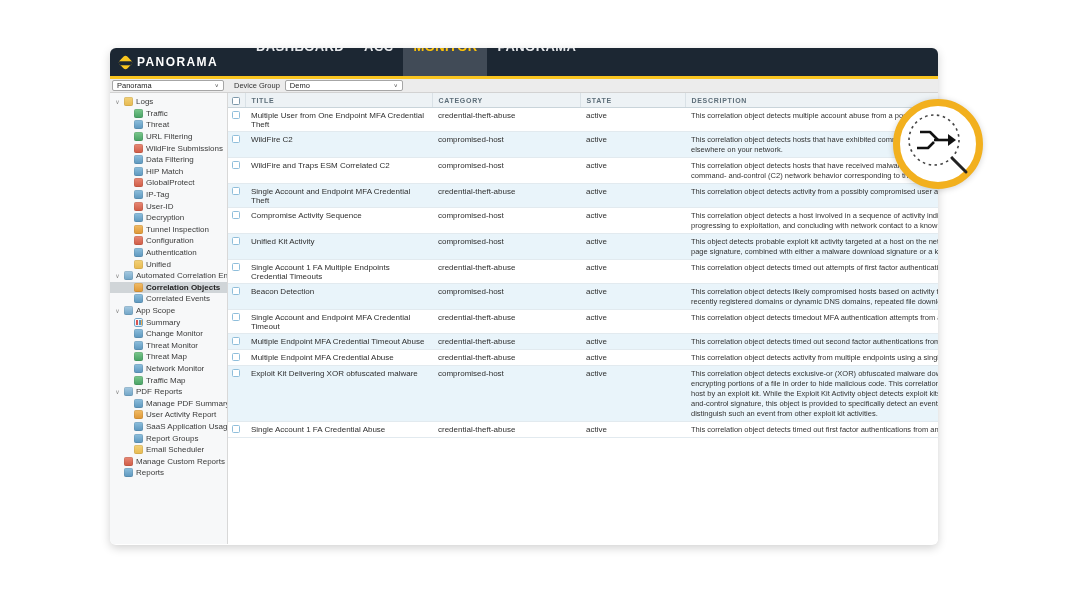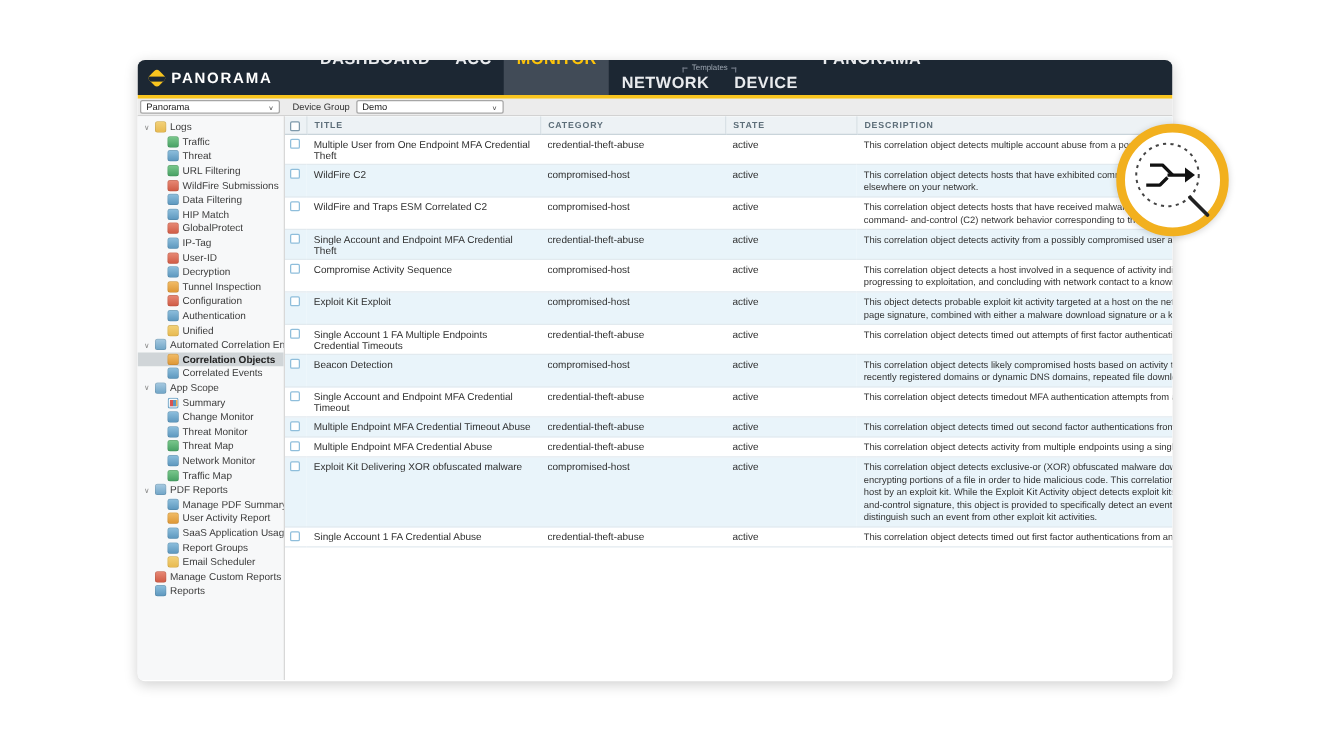--- a/index.html
+++ b/index.html
@@ -92,31 +92,20 @@
       <div class="logo">
         <span class="logo-mark">
             <span class="logo-notch"></span>
           </span>
         <span class="logo-text">PANORAMA</span>
       </div>
       <div class="tabs">
         <span class="tab">DASHBOARD</span>
         <span class="tab">ACC</span>
         <span class="tab active">MONITOR</span>
-        <div class="tab-group">
-          <div class="grp-label">
-            <span class="corner l"></span>
-            <span>Templates</span>
-            <span class="corner r"></span>
-          </div>
-          <div class="group-tabs">
-            <span class="tab">NETWORK</span>
-            <span class="tab">DEVICE</span>
-          </div>
-        </div>
         <span class="tab">PANORAMA</span>
       </div>
     </div>
     <div class="accent-bar"></div>
 
     <div class="toolbar">
       <div class="select sel-context">
         <span>Panorama</span>
           <span class="chev">∨</span>
       </div>
@@ -338,21 +327,21 @@
               <td>Compromise Activity Sequence</td>
               <td>compromised-host</td>
               <td>active</td>
               <td class="desc">This correlation object detects a host involved in a sequence of activity indicati
 progressing to exploitation, and concluding with network contact to a known mali</td>
             </tr>
             <tr class="even">
               <td class="cb-cell">
                   <div class="cb"></div>
                 </td>
-              <td>Exploit Kit Exploit</td>
+              <td>Unified Kit Activity</td>
               <td>compromised-host</td>
               <td>active</td>
               <td class="desc">This object detects probable exploit kit activity targeted at a host on the network. Exploit k
 page signature, combined with either a malware download signature or a known command</td>
             </tr>
             <tr class="odd">
               <td class="cb-cell">
                   <div class="cb"></div>
                 </td>
               <td>Single Account 1 FA Multiple Endpoints Credential Timeouts</td>

